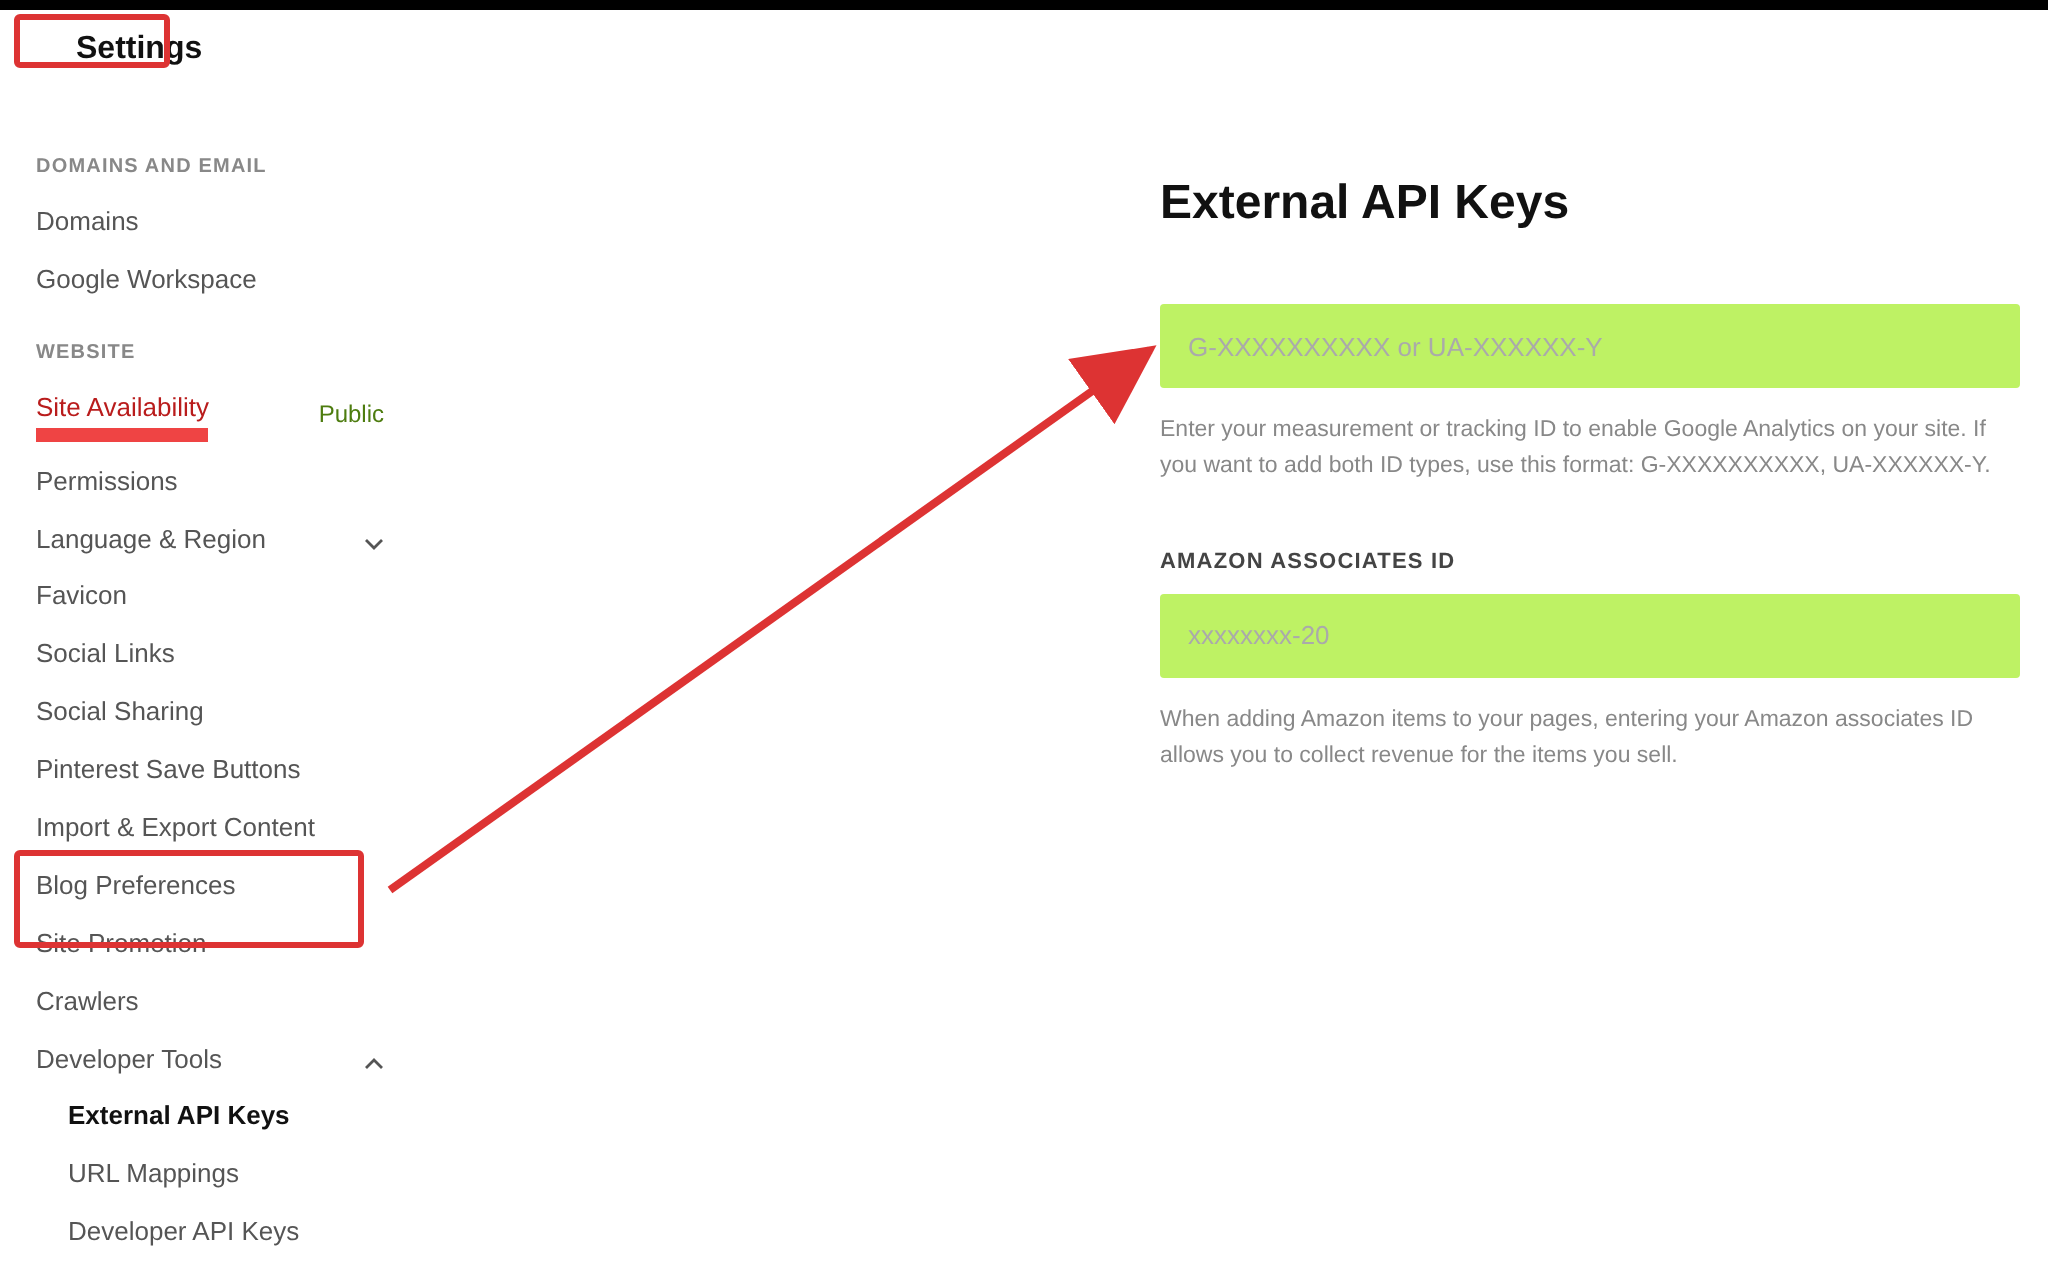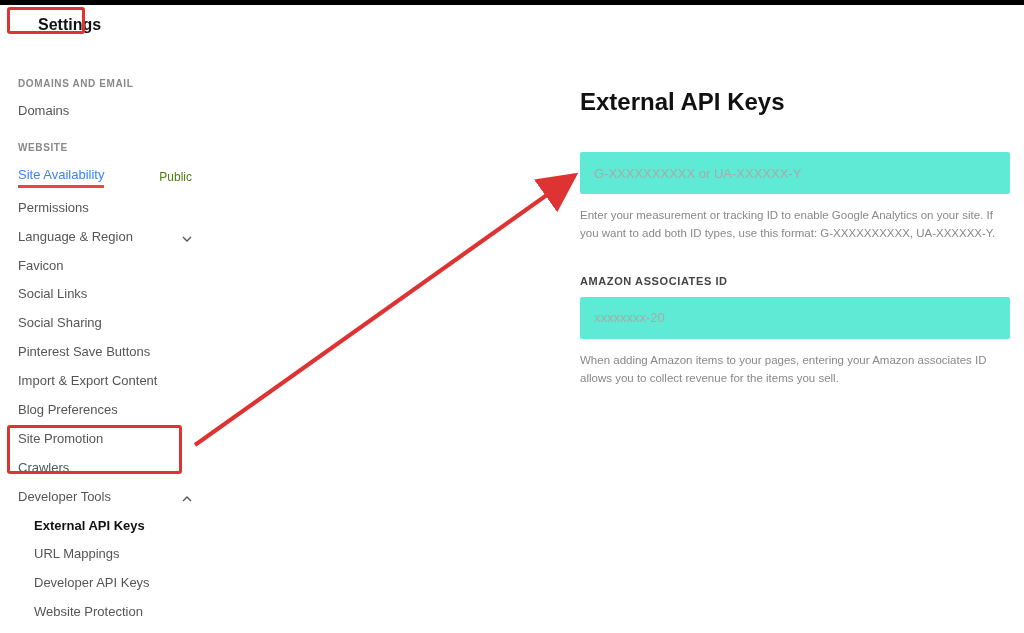--- a/index.html
+++ b/index.html
@@ -9,48 +9,51 @@
     .highlight-box { border: 3px solid #d33; border-radius: 3px; position: absolute; pointer-events: none; }
     .hb-settings { top: 7px; left: 7px; width: 78px; height: 27px; }
     .hb-devtools { top: 425px; left: 7px; width: 175px; height: 49px; }
     .sidebar { position: absolute; top: 66px; left: 0; width: 210px; height: 585px; padding: 12px 18px 40px 18px; overflow-y: auto; }
     .sidebar::-webkit-scrollbar { width: 8px; }
     .sidebar::-webkit-scrollbar-thumb { background: #c6c6c6; border-radius: 4px; }
     .section-label { font-size: 10px; letter-spacing: 0.6px; font-weight: 600; color: #888; margin-top: 16px; margin-bottom: 8px; text-transform: uppercase; }
     .section-label:first-child { margin-top: 0; }
     .nav-item { display: flex; align-items: center; justify-content: space-between; font-size: 13px; color: #555; padding: 6px 0; cursor: pointer; line-height: 1.3; }
     .nav-item .badge { font-size: 12px; color: #4d7c0f; }
-    .nav-item.underlined span:first-child { border-bottom: 3px solid #ef4444; padding-bottom: 1px; color: #3b82f6; }
+    .nav-item.underlined span:first-child { border-bottom: 7px solid #ef4444; padding-bottom: 1px; color: #b91c1c; }
     .nav-item.expandable .chev { width: 10px; height: 10px; }
     .chev svg { width: 10px; height: 10px; }
     .sublist { padding-left: 16px; }
     .sub-item { font-size: 13px; color: #555; padding: 6px 0; cursor: pointer; line-height: 1.3; }
     .sub-item.active { color: #111; font-weight: 600; }
     .main { position: absolute; top: 48px; left: 230px; right: 0; padding: 40px 16px 0 350px; }
     .main-inner { width: 430px; }
     .page-heading { font-size: 24px; font-weight: 700; color: #111; margin-bottom: 36px; }
     .field-label { font-size: 11px; letter-spacing: 0.6px; font-weight: 600; color: #444; text-transform: uppercase; margin-bottom: 10px; }
-    .field-input { width: 100%; height: 42px; background: #5eead4; border: none; border-radius: 2px; padding: 0 14px; font-size: 13px; color: #333; margin-bottom: 12px; }
+    .field-input { width: 100%; height: 42px; background: #bef264; border: none; border-radius: 2px; padding: 0 14px; font-size: 13px; color: #333; margin-bottom: 12px; }
     .field-input::placeholder { color: #aaa; }
     .help-text { font-size: 11.5px; color: #888; line-height: 1.6; margin-bottom: 32px; }
     .help-text .link { color: #888; cursor: pointer; }
     .arrow-svg { position: absolute; top: 155px; left: 185px; width: 405px; height: 295px; pointer-events: none; }
   </style>
 </head>
 <body>
 
 <div class="topbar"></div>
 
 <div class="page-title">Settings</div>
 
 <div class="sidebar">
 
   <div class="section-label">DOMAINS AND EMAIL</div>
   <div class="nav-item">
       <span>Domains</span>
+    </div>
+  <div class="nav-item">
+      <span>Google Workspace</span>
     </div>
 
   <div class="section-label">WEBSITE</div>
 
   <div class="nav-item underlined">
     <span>Site Availability</span>
     <span class="badge">Public</span>
   </div>
   <div class="nav-item">
       <span>Permissions</span>

